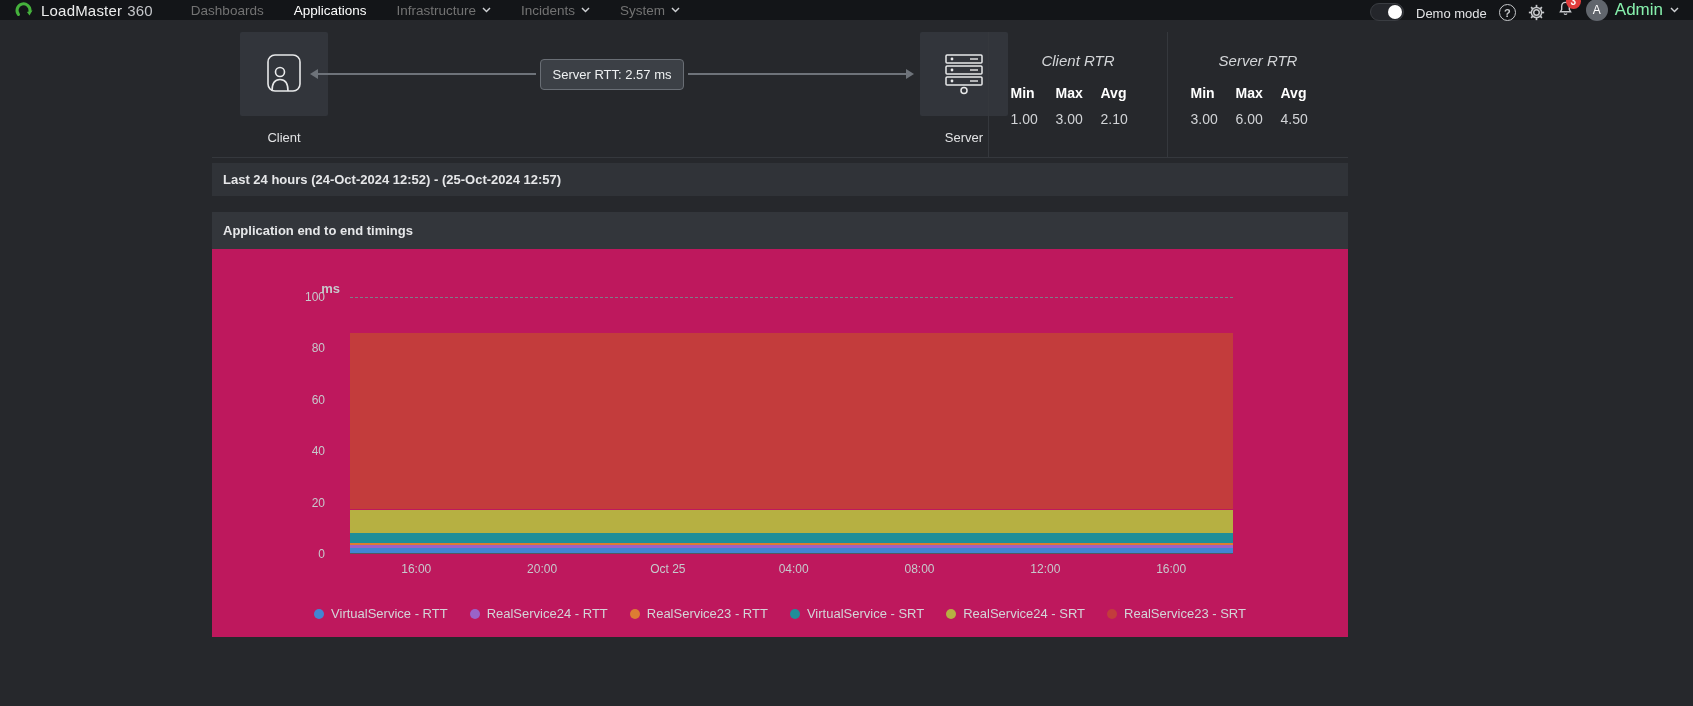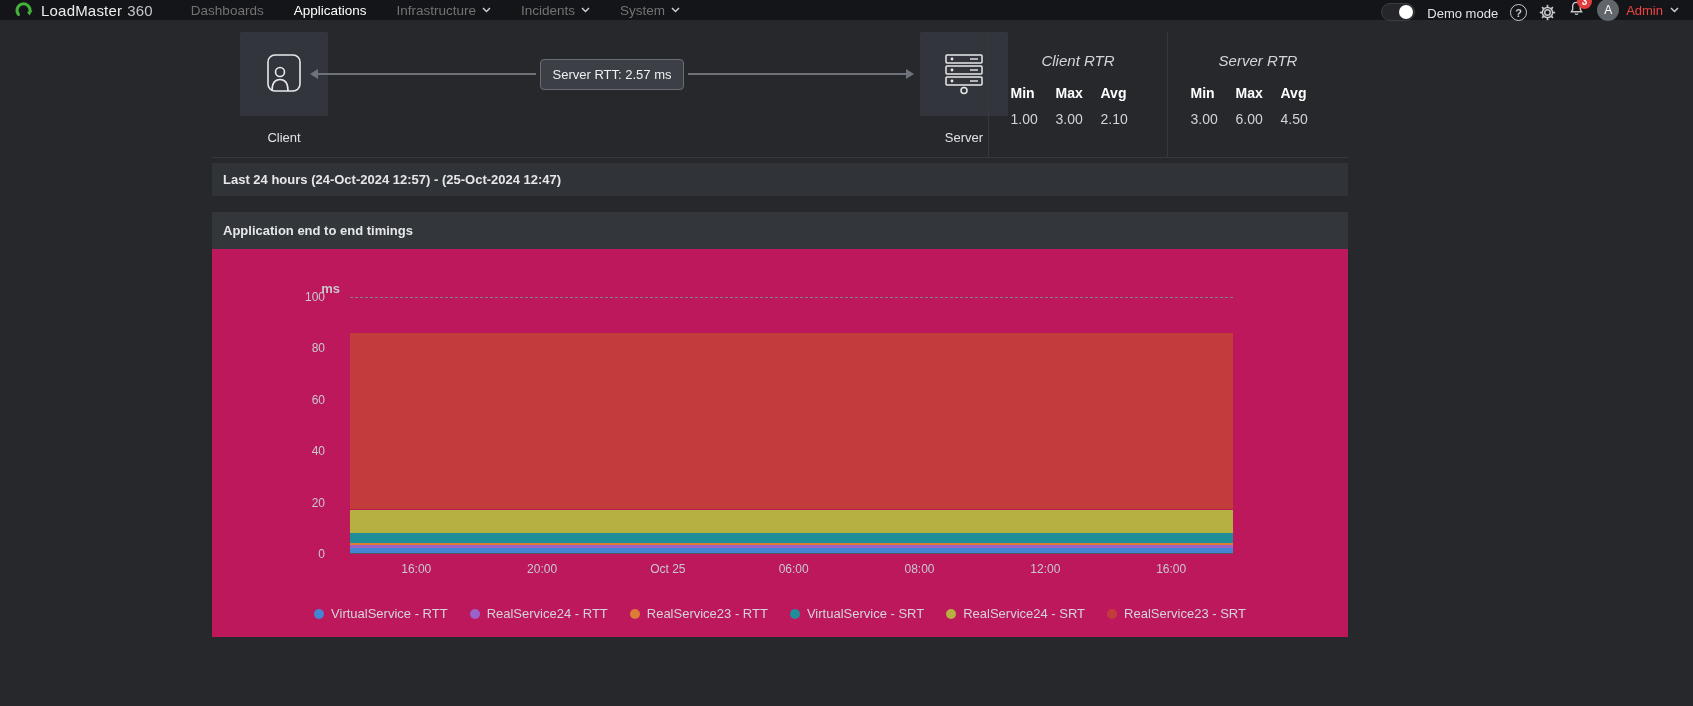--- a/index.html
+++ b/index.html
@@ -22,21 +22,21 @@
   .nav-right { margin-left:auto; display:flex; align-items:flex-end; gap:12px; }
   .toggle { width:34px; height:18px; border-radius:9px; background:#24262b; border:1px solid #3a3d42; position:relative; cursor:pointer; }
   .knob { position:absolute; right:1px; top:1px; width:14px; height:14px; border-radius:50%; background:#ffffff; }
   .demo-label { font-size:13px; color:#e2e3e5; }
   .icon-btn { cursor:pointer; display:flex; align-items:center; justify-content:center; }
   .help { width:17px; height:17px; border:1.4px solid #c6c8cb; border-radius:50%; font-size:11px; color:#c6c8cb; font-weight:bold; }
   .bell-wrap { position:relative; cursor:pointer; }
   .badge { position:absolute; top:-6px; right:-7px; min-width:15px; height:15px; border-radius:8px; background:#e23c3c; color:#fff; font-size:10px; font-weight:bold; display:flex; align-items:center; justify-content:center; padding:0 3px; }
   .user { display:flex; align-items:center; gap:7px; cursor:pointer; }
   .avatar { width:22px; height:22px; border-radius:50%; background:#61666d; color:#fff; font-size:12px; display:flex; align-items:center; justify-content:center; }
-  .user-name { font-size:13px; color:#ef4444; }
+  .user-name { font-size:17px; color:#86efac; }
 
   
   .topology { margin:12px 0 0 212px; width:1136px; height:126px; display:flex; border-bottom:1px solid #35383d; }
   .diagram { width:776px; display:flex; align-items:flex-start; }
   .node { display:flex; flex-direction:column; align-items:center; width:72px; flex:none;padding-left:24px; }
   .node:first-child { margin-left:24px; }
   .icon-box { width:88px; height:84px; background:#32353b; border-radius:2px; display:flex; align-items:center; justify-content:center; }
   .node-label { margin-top:14px; font-size:13px; color:#e2e3e5; white-space:nowrap; }
   .connector { flex:1; height:84px; display:flex; align-items:center; padding:0 2px; }
   .arrow { flex:1; display:flex; align-items:center; min-width:30px; }
@@ -216,21 +216,21 @@
       <span class="h">Max</span>
       <span class="h">Avg</span>
       <span class="v">3.00</span>
       <span class="v">6.00</span>
       <span class="v">4.50</span>
     </div>
   </div>
 </section>
 
 <div class="time-bar">
-  <span>Last 24 hours (24-Oct-2024 12:57) - (25-Oct-2024 12:47)</span>
+  <span>Last 24 hours (24-Oct-2024 12:52) - (25-Oct-2024 12:57)</span>
 </div>
 
 <section class="chart-panel">
   <div class="chart-header">
     <span>Application end to end timings</span>
   </div>
   <div class="chart-body">
     <div class="plot-wrap">
       <span class="ms-label">ms</span>
       <div class="y-labels">
@@ -248,21 +248,21 @@
           <div class="band" title="RealService23 - RTT" style="bottom: 3%; height: 1%; background: rgb(221, 124, 51);"></div>
           <div class="band" title="VirtualService - SRT" style="bottom: 4%; height: 4%; background: rgb(31, 142, 153);"></div>
           <div class="band" title="RealService24 - SRT" style="bottom: 8%; height: 9%; background: rgb(182, 176, 66);"></div>
           <div class="band" title="RealService23 - SRT" style="bottom: 17%; height: 69%; background: rgb(195, 60, 60);"></div>
         </div>
     </div>
     <div class="x-labels">
         <span class="x-tick" style="left: 7.5%;">16:00</span>
         <span class="x-tick" style="left: 21.75%;">20:00</span>
         <span class="x-tick" style="left: 36%;">Oct 25</span>
-        <span class="x-tick" style="left: 50.25%;">06:00</span>
+        <span class="x-tick" style="left: 50.25%;">04:00</span>
         <span class="x-tick" style="left: 64.5%;">08:00</span>
         <span class="x-tick" style="left: 78.75%;">12:00</span>
         <span class="x-tick" style="left: 93%;">16:00</span>
       </div>
     <div class="legend">
         <div class="legend-item">
           <span class="legend-dot" style="background: rgb(66, 133, 211);"></span>
           <span>VirtualService - RTT</span>
         </div>
         <div class="legend-item">

